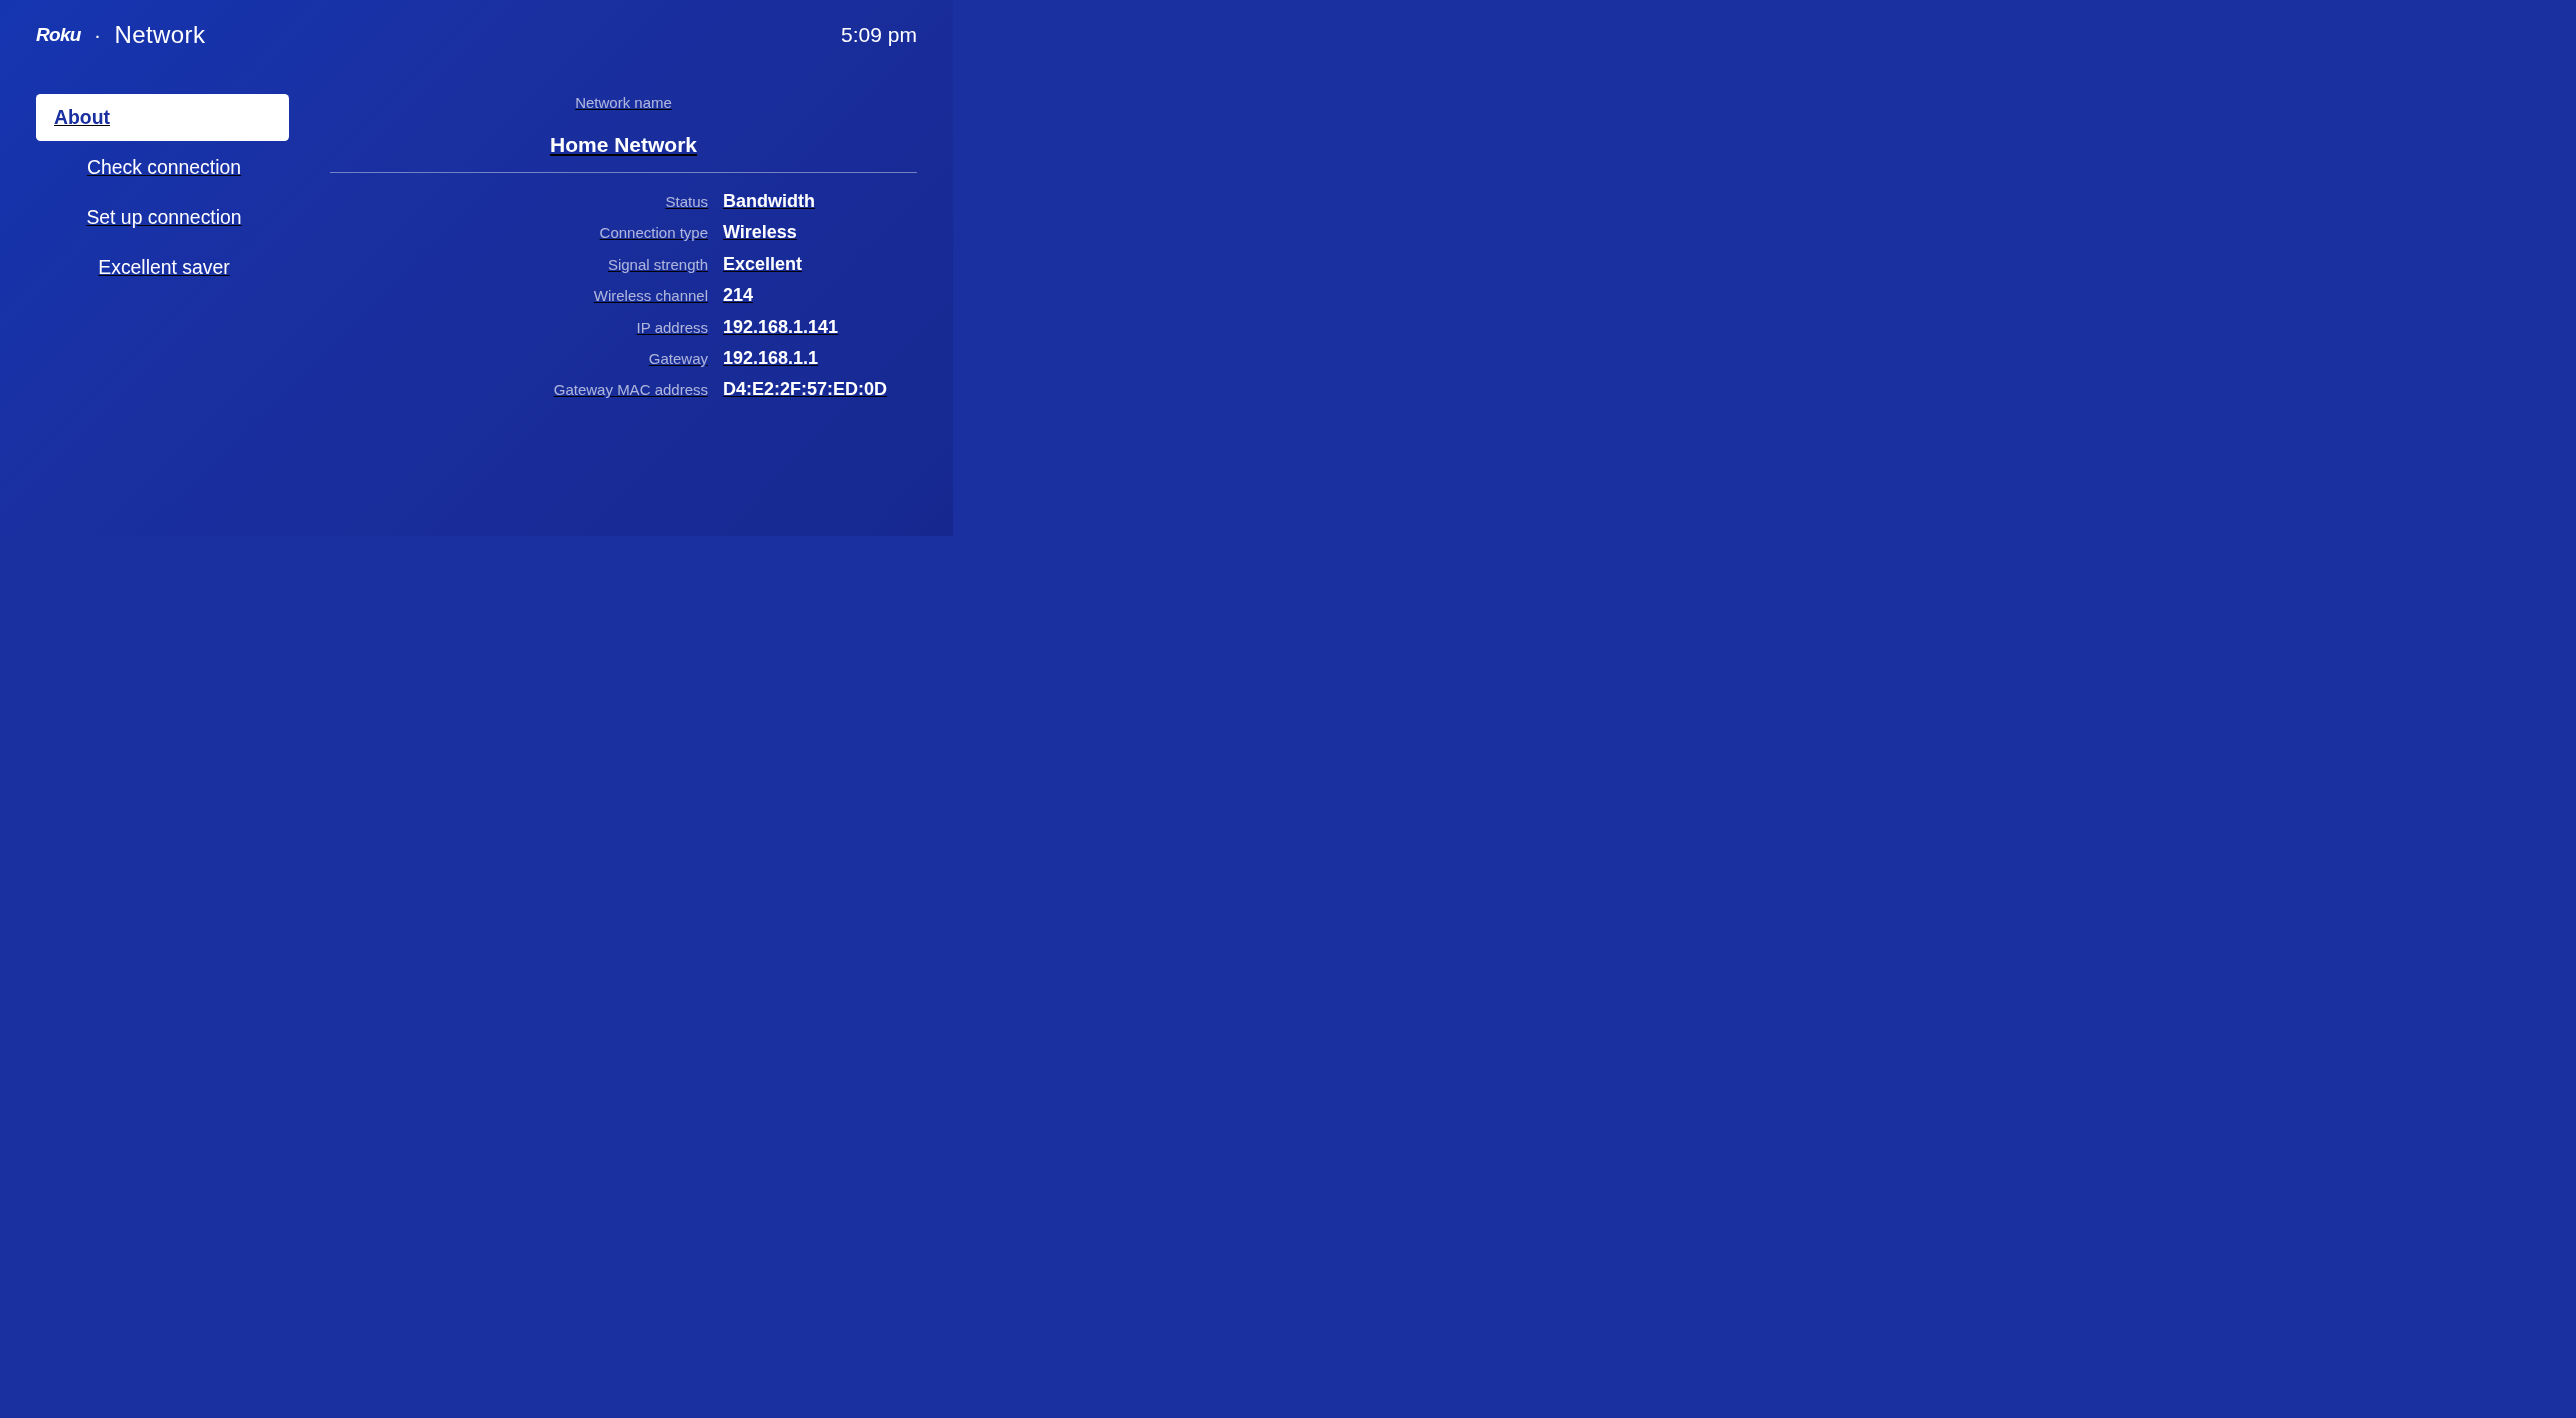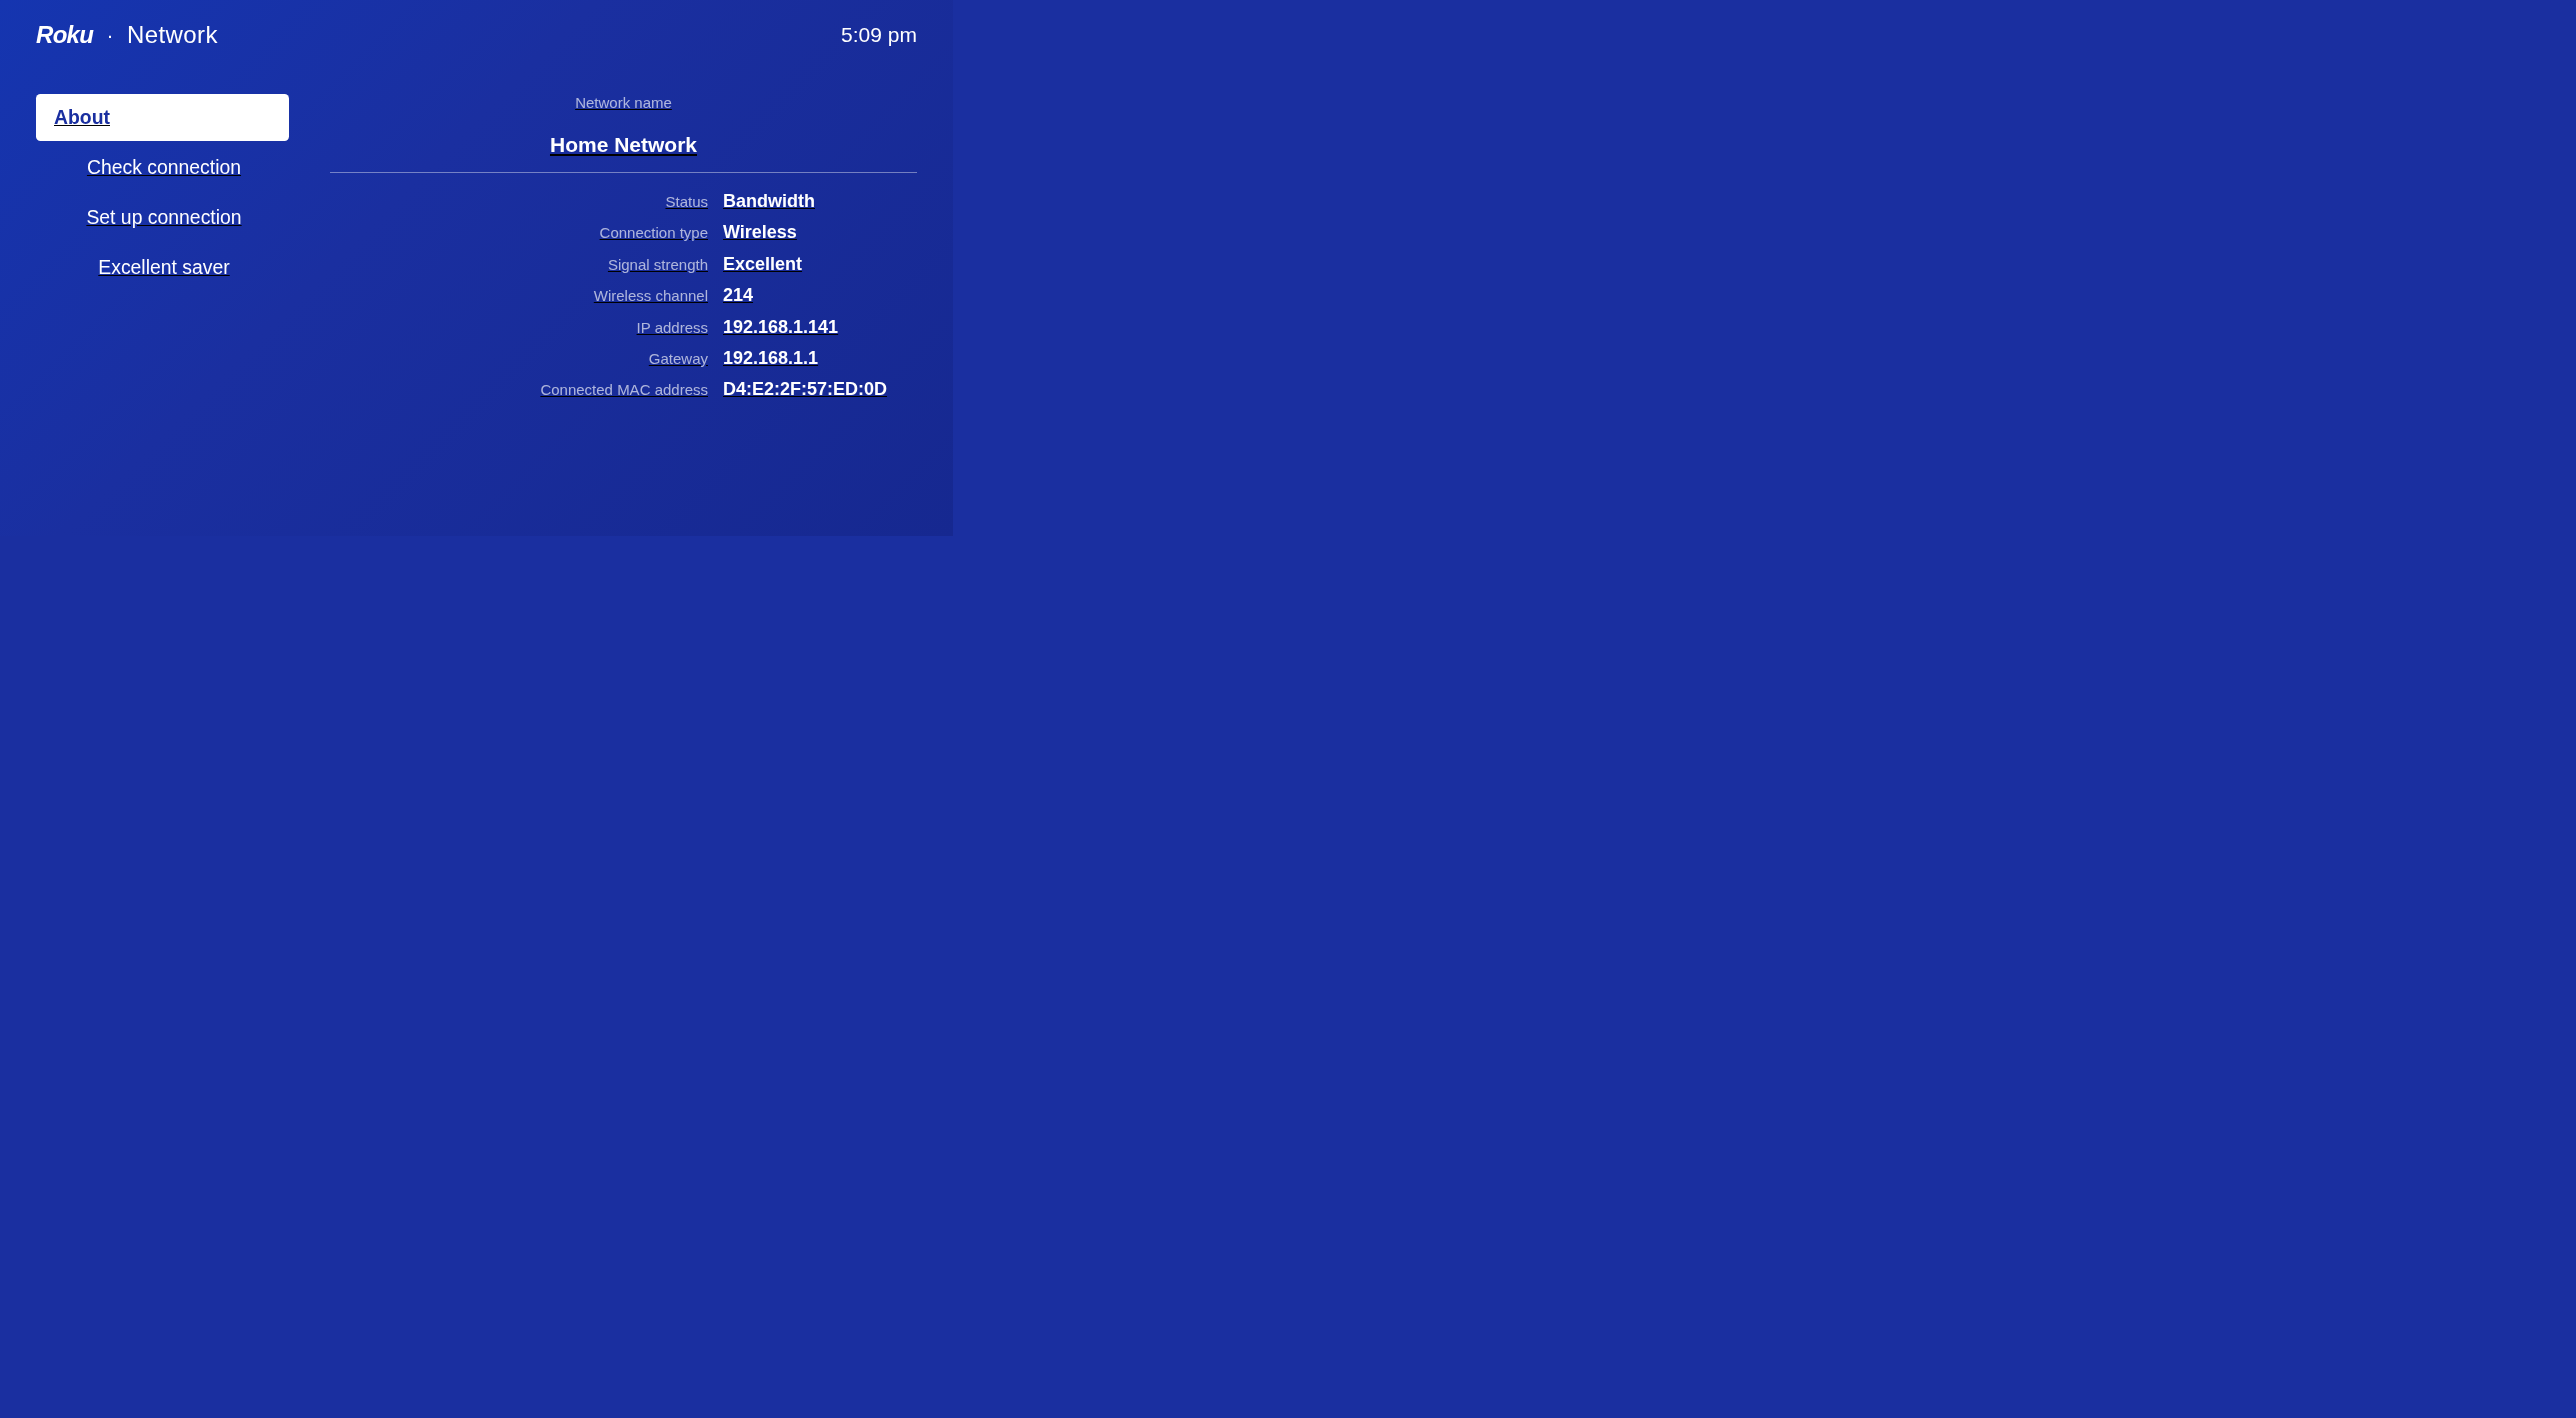--- a/index.html
+++ b/index.html
@@ -33,21 +33,21 @@
     }
 
     .header-left {
       display: flex;
       align-items: center;
       gap: 10.4px;
     }
 
     .roku-logo {
       color: white;
-      font-size: 24px;
+      font-size: 19px;
       font-weight: 900;
       font-style: italic;
       letter-spacing: -0.7px;
     }
 
     .header-dot {
       color: white;
       font-size: 21px;
       font-weight: 300;
       margin: 0 3px;
@@ -208,21 +208,21 @@
       </div>
       <div class="info-row">
         <span class="info-label">IP address</span>
         <span class="info-value">192.168.1.141</span>
       </div>
       <div class="info-row">
         <span class="info-label">Gateway</span>
         <span class="info-value">192.168.1.1</span>
       </div>
       <div class="info-row">
-        <span class="info-label">Connected MAC address</span>
+        <span class="info-label">Gateway MAC address</span>
         <span class="info-value">D4:E2:2F:57:ED:0D</span>
       </div>
 
     </div>
   </div>
 
 </div>
 
 
 </body></html>

